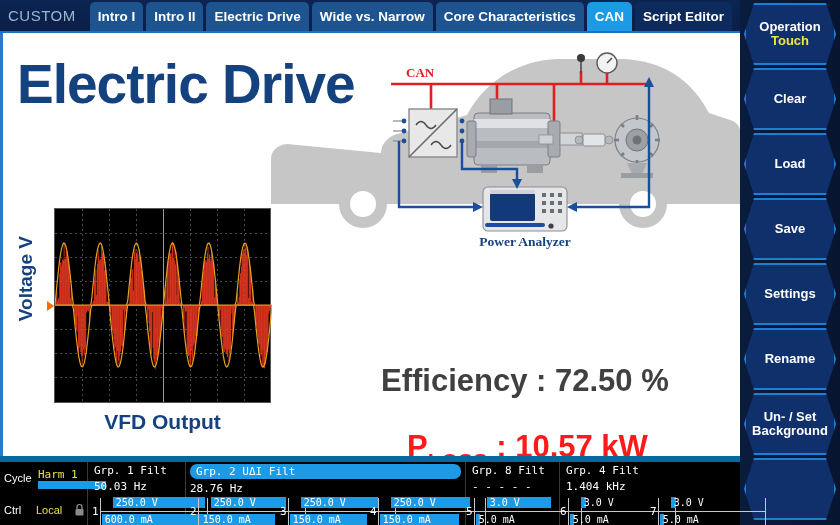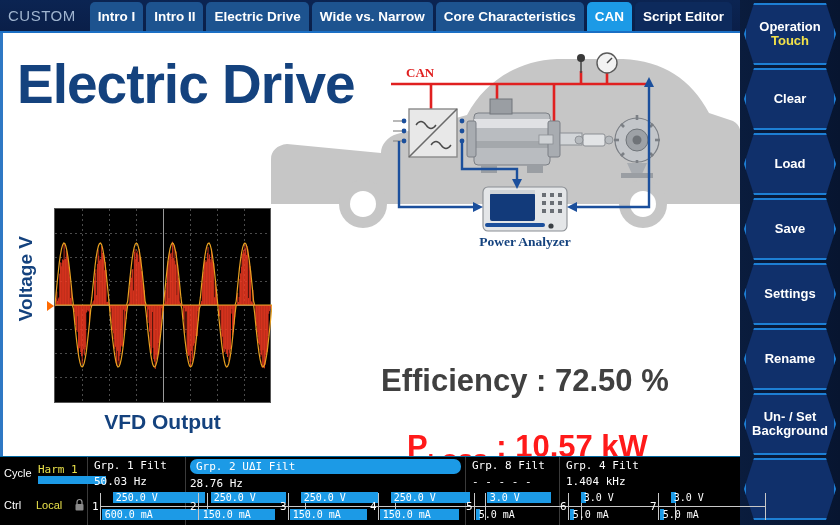--- a/index.html
+++ b/index.html
@@ -107,21 +107,21 @@
     font-family:"Liberation Sans", sans-serif;
   }
   .sbtn .sub { color:#f2e24a; margin-top:0; }
   .sbtn.empty { border-color:#1d7fd4; }
 
   
   #statusbar {
     position:absolute; left:0; top:456px; width:740px; height:69px;
     background:#000; color:#fff;
     font-family:"DejaVu Sans Mono", monospace; font-size:10px;
-    border-top:1px solid #0369a1;
+    border-top:6px solid #0369a1;
   }
   .sb-col { position:absolute; top:0; height:69px; border-right:1px solid #3a3a3a; }
   .sb-left { left:0; width:88px; border-right:1px solid #3a3a3a; }
   .lbl-cycle { position:absolute; left:4px; top:10px; font-size:11px;
     font-family:"Liberation Sans",sans-serif; color:#fff; }
   .val-harm { position:absolute; left:38px; top:6px; color:#e8e04a;
     font-family:"DejaVu Sans Mono",monospace; font-size:11px; }
   .bar-harm { position:absolute; left:38px; top:19px; width:68px; height:8px; background:#1c9ae6; }
   .lbl-ctrl { position:absolute; left:4px; top:42px; font-size:11px;
     font-family:"Liberation Sans",sans-serif; }

